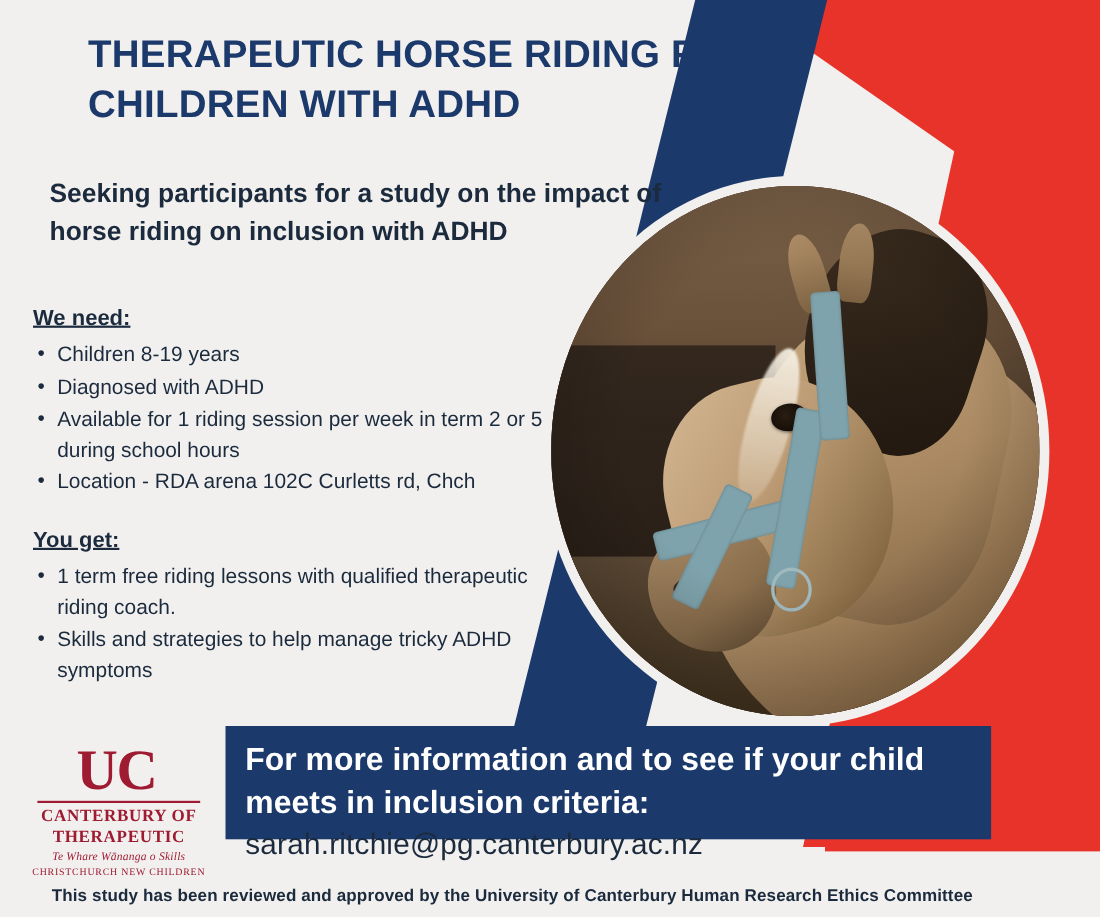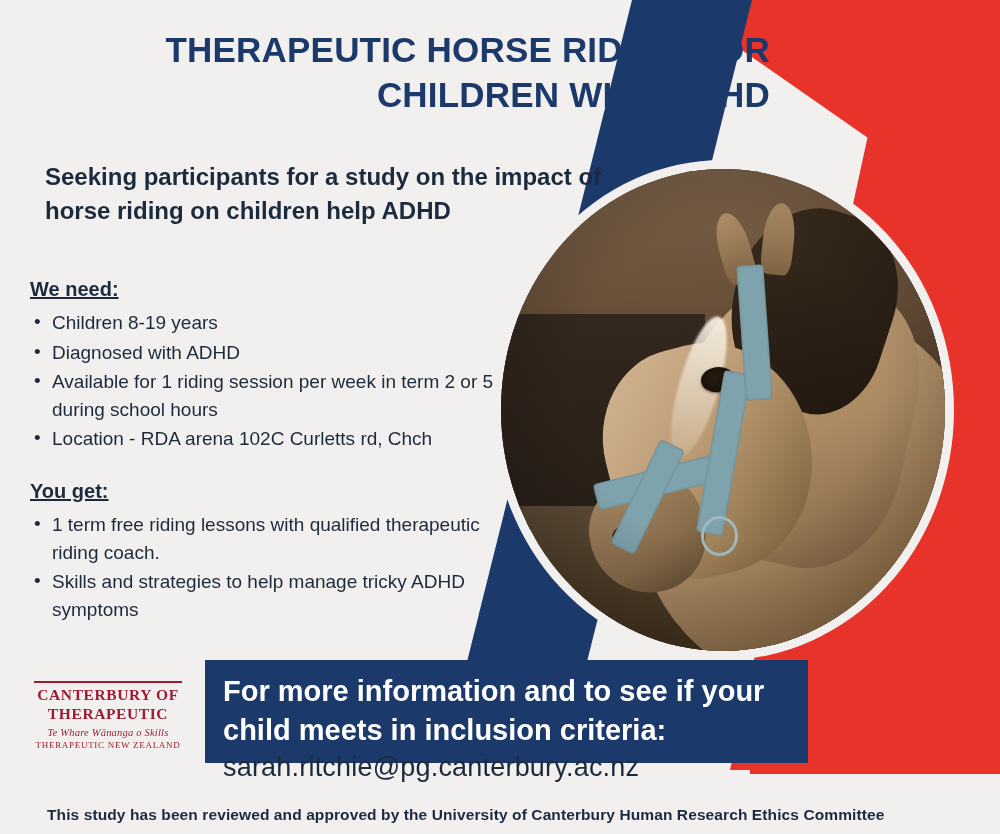--- a/index.html
+++ b/index.html
@@ -87,21 +87,21 @@
     position: absolute;
     left: 80px;
     top: 28px;
     width: 690px;
     z-index: 8;
     color: #1b3a6b;
     font-size: 35px;
     font-weight: bold;
     line-height: 1.28;
     letter-spacing: 0.2px;
-    text-align: right;
+    text-align: left;
   }
   .subhead {
     position: absolute;
     left: 45px;
     top: 160px;
     width: 600px;
     z-index: 8;
     color: #1b2b3d;
     font-size: 24px;
     font-weight: bold;
@@ -279,21 +279,21 @@
     position: absolute;
     inset: 0;
     background: radial-gradient(circle at 50% 45%, rgba(0,0,0,0) 45%, rgba(0,0,0,0.38) 100%);
   }
 
   
   .contact-band {
     position: absolute;
     left: 205px;
     top: 660px;
-    width: 603px;
+    width: 696px;
     background: #1b3a6b;
     color: #ffffff;
     z-index: 9;
     padding: 12px 18px 14px 18px;
     box-sizing: border-box;
     font-size: 29px;
     font-weight: bold;
     line-height: 1.33;
   }
   .contact-email {
@@ -408,21 +408,21 @@
 
   <div class="red-wedge"></div>
   <div class="red-wedge-2"></div>
   <div class="navy-stripe"></div>
   <div class="navy-stripe-mask"></div>
   <div class="bottom-red-bar"></div>
   <div class="bottom-fade"></div>
 
   <div class="headline">THERAPEUTIC HORSE RIDING FOR CHILDREN WITH ADHD</div>
 
-  <div class="subhead">Seeking participants for a study on the impact of horse riding on children help ADHD</div>
+  <div class="subhead">Seeking participants for a study on the impact of horse riding on inclusion with ADHD</div>
 
   <div class="section" id="we-need">
     <p class="section-title">We need:</p>
     <ul class="bullets">
       <li>Children 8-19 years</li>
       <li>Diagnosed with ADHD</li>
       <li>Available for 1 riding session per week in term 2 or 5 during school hours</li>
       <li>Location - RDA arena 102C Curletts rd, Chch</li>
     </ul>
   </div>
@@ -456,22 +456,29 @@
       <div class="halter halter-throat"></div>
       <div class="halter-ring"></div>
       <div class="photo-vignette"></div>
     </div>
   </div>
 
   <div class="contact-band">For more information and to see if your child meets in inclusion criteria:</div>
   <div class="contact-email">sarah.ritchie@pg.canterbury.ac.nz</div>
 
   <div class="uc-logo">
+    <div class="uc-row">
+      <span class="uc-letters">UC</span>
+      <span>
+        <span class="uc-crown"></span>
+        <span class="uc-shield"></span>
+      </span>
+    </div>
     <div class="uc-rule"></div>
     <div class="uc-name">CANTERBURY OF</div>
     <div class="uc-name">THERAPEUTIC</div>
     <div class="uc-maori">Te Whare Wānanga o Skills</div>
-    <div class="uc-city">THERAPEUTIC NEW ZEALAND</div>
+    <div class="uc-city">CHRISTCHURCH NEW CHILDREN</div>
   </div>
 
   <div class="footer">This study has been reviewed and approved by the University of Canterbury Human Research Ethics Committee</div>
 
 </div>
 
 </body></html>

